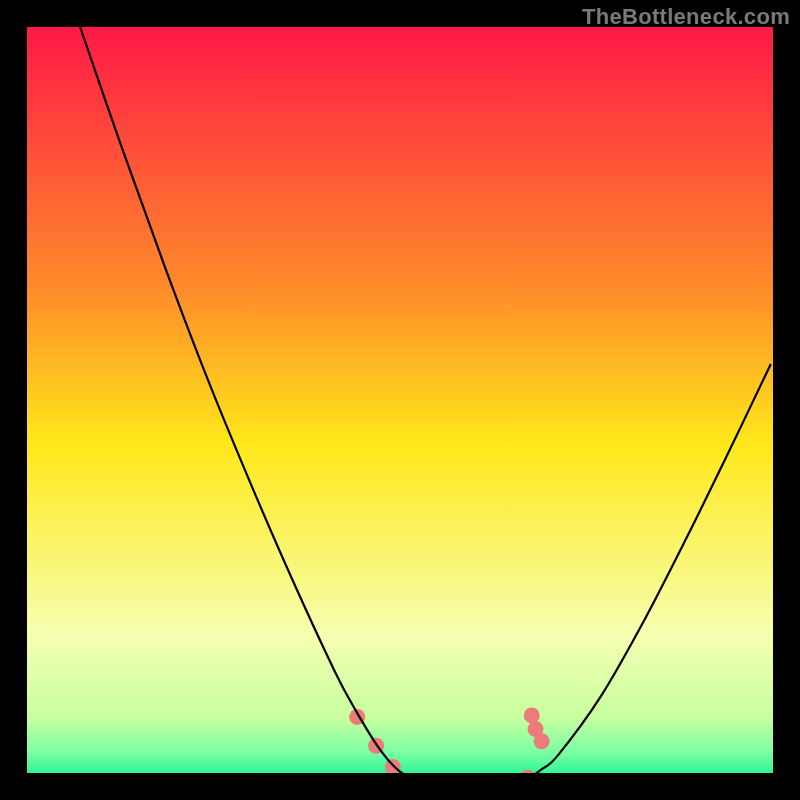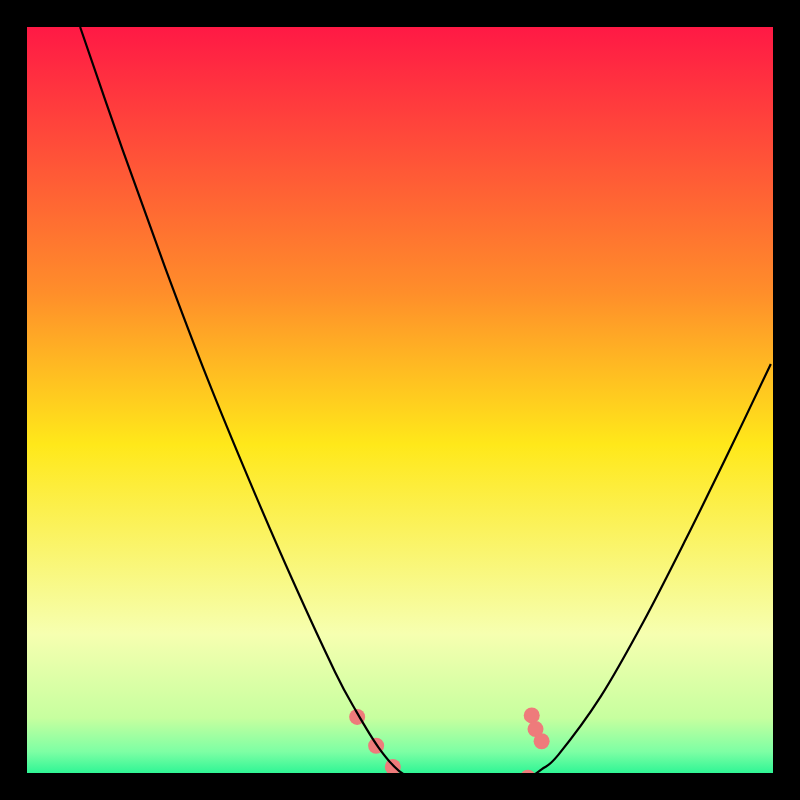--- a/index.html
+++ b/index.html
@@ -27,20 +27,21 @@
   svg {
     position: absolute;
     top: 0;
     left: 0;
   }
 </style>
 </head>
 <body>
 
 <div id="chart-root">
+  <span id="watermark" style="color: rgb(122, 122, 122);">TheBottleneck.com</span>
   <svg id="chart-svg" width="800" height="800" viewBox="0 0 800 800">
     <defs>
       <linearGradient id="bg-grad" x1="0" y1="0" x2="0" y2="1">
           <stop offset="0.00%" stop-color="#ff1945"></stop>
           <stop offset="35.00%" stop-color="#ff8e2a"></stop>
           <stop offset="55.00%" stop-color="#ffe81a"></stop>
           <stop offset="80.00%" stop-color="#f6ffb0"></stop>
           <stop offset="91.00%" stop-color="#c7ff9f"></stop>
           <stop offset="95.50%" stop-color="#7dffa4"></stop>
           <stop offset="100.00%" stop-color="#00ef8c"></stop>

